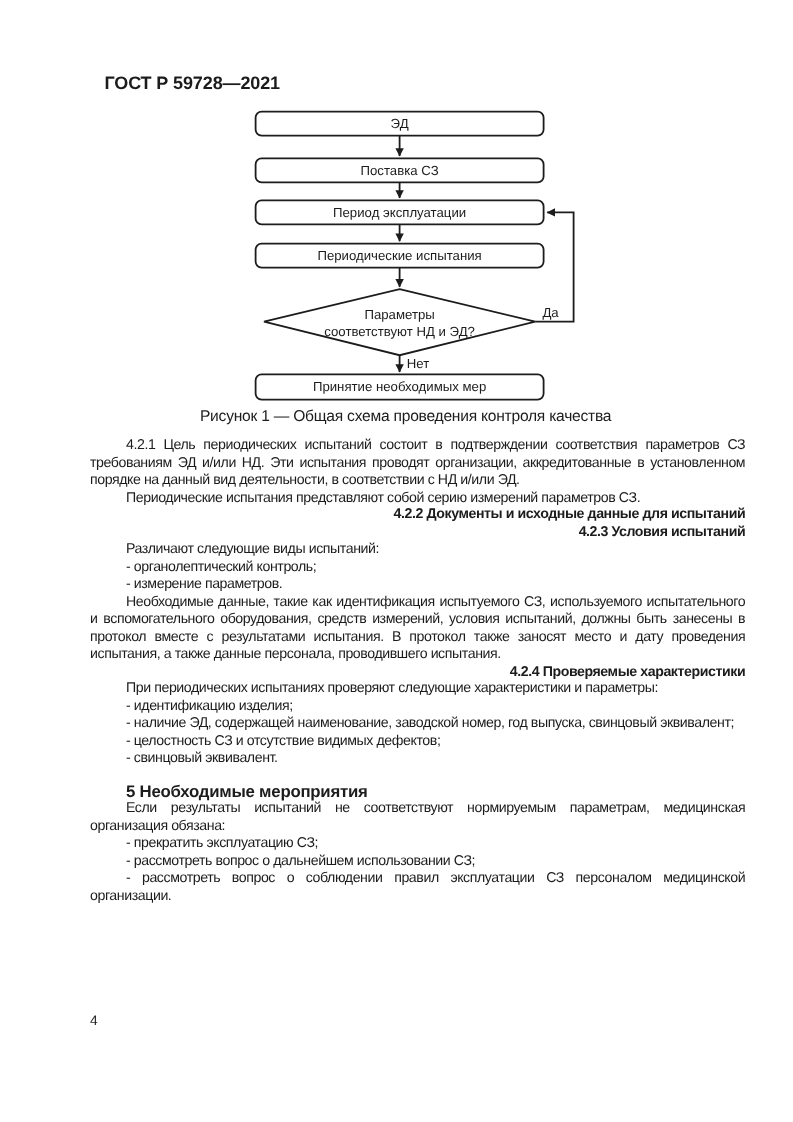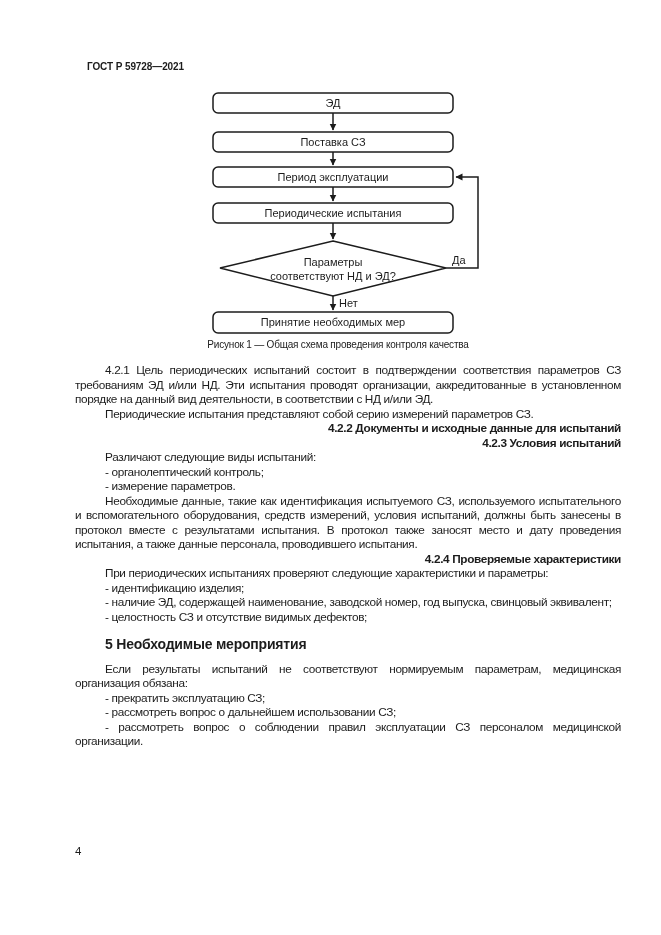--- a/index.html
+++ b/index.html
@@ -9,41 +9,41 @@
     width: 661px;
     height: 935px;
     background: #ffffff;
     font-family: "Liberation Sans", sans-serif;
     color: #1c1c1c;
     overflow: hidden;
   }
   .doc-header {
     position: absolute;
     left: 75px; top: 61px;
-    font-size: 10px;
+    font-size: 15px;
     font-weight: bold;
     letter-spacing: -0.1px;
     padding-left: 12px;
   }
   .flowchart-svg {
     position: absolute;
     left: 0; top: 0;
     width: 661px; height: 352px;
   }
   .flowchart-svg text {
     font-family: "Liberation Sans", sans-serif;
     font-size: 11px;
     fill: #1c1c1c;
   }
   .figure-caption {
     position: absolute;
     left: 68px; top: 339px;
     width: 540px;
     text-align: center;
-    font-size: 10px;
+    font-size: 13px;
     letter-spacing: -0.2px;
   }
   .body-text {
     position: absolute;
     left: 75px; top: 363px;
     width: 546px;
     font-size: 11.8px;
     line-height: 14.5px;
     letter-spacing: -0.35px;
   }
@@ -60,21 +60,20 @@
     text-align: left;
     text-indent: 30px;
     white-space: nowrap;
   }
   .body-text p.h1 {
     font-weight: bold;
     font-size: 14px;
     text-indent: 30px;
     text-align: left;
     margin-top: 13px;
-    margin-bottom: 10px;
     letter-spacing: -0.2px;
     white-space: nowrap;
   }
   .page-number {
     position: absolute;
     left: 75px; top: 845px;
     font-size: 11.5px;
   }
 </style>
 </head>
@@ -130,20 +129,21 @@
     <p class="bold">4.2.3 Условия испытаний</p>
     <p class="p">Различают следующие виды испытаний:</p>
     <p class="li">- органолептический контроль;</p>
     <p class="li">- измерение параметров.</p>
     <p class="p">Необходимые данные, такие как идентификация испытуемого СЗ, используемого испытательного и вспомогательного оборудования, средств измерений, условия испытаний, должны быть занесены в протокол вместе с результатами испытания. В протокол также заносят место и дату проведения испытания, а также данные персонала, проводившего испытания.</p>
     <p class="bold">4.2.4 Проверяемые характеристики</p>
     <p class="p">При периодических испытаниях проверяют следующие характеристики и параметры:</p>
     <p class="li">- идентификацию изделия;</p>
     <p class="li">- наличие ЭД, содержащей наименование, заводской номер, год выпуска, свинцовый эквивалент;</p>
     <p class="li">- целостность СЗ и отсутствие видимых дефектов;</p>
+    <p class="li">- свинцовый эквивалент.</p>
     <p class="h1">5 Необходимые мероприятия</p>
     <p class="p">Если результаты испытаний не соответствуют нормируемым параметрам, медицинская организация обязана:</p>
     <p class="li">- прекратить эксплуатацию СЗ;</p>
     <p class="li">- рассмотреть вопрос о дальнейшем использовании СЗ;</p>
     <p class="p">- рассмотреть вопрос о соблюдении правил эксплуатации СЗ персоналом медицинской организации.</p>
   </div>
 
   <div class="page-number">4</div>
 
 </div>

